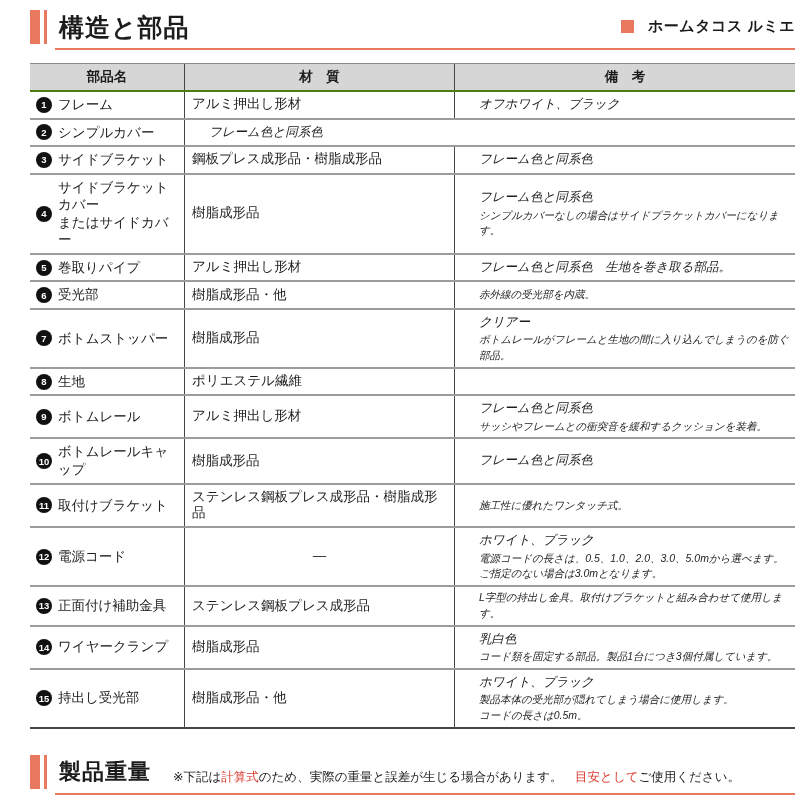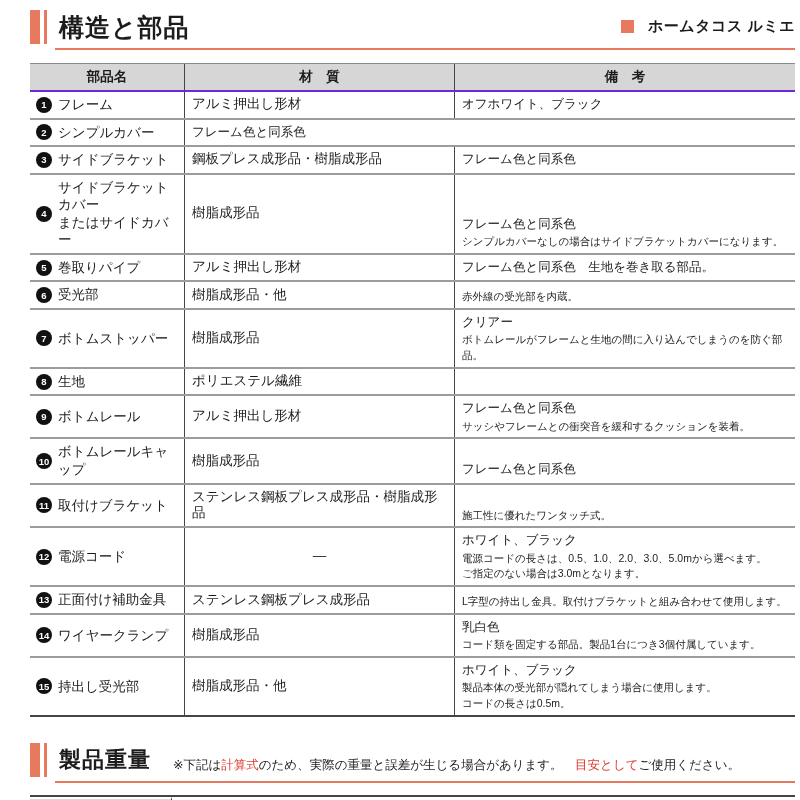--- a/index.html
+++ b/index.html
@@ -21,35 +21,35 @@
   .sec-title.small{font-size:22px;}
   .product{position:absolute;right:0;bottom:8px;display:flex;align-items:center;gap:14px;}
   .product .sq{width:13px;height:13px;background:var(--accent);}
   .product .pt{font-size:15px;font-weight:bold;letter-spacing:0.5px;}
   .rule{height:2px;background:var(--accent);margin-left:25px;margin-top:4px;}
   .sec-note{font-size:12.5px;margin-left:22px;margin-bottom:3px;line-height:1.3;}
   .sec-note .red{color:var(--red);text-align:center;}
 
   
   .ptable{margin-top:13px;border-top:1px solid #8A8A8A;border-bottom:2px solid var(--line-dark);}
-  .p-head{display:flex;background:var(--hdr-bg);border-bottom:2px solid #6d28d9;
+  .p-head{display:flex;background:var(--hdr-bg);border-bottom:2px solid #4d7c0f;
           font-weight:bold;font-size:13.5px;}
   .p-head>div{display:flex;align-items:center;justify-content:center;height:26px;}
   .c1{width:154px;}
   .c2{width:270px;border-left:1px solid var(--line-dark);}
   .c3{flex:1;border-left:1px solid var(--line-dark);}
   .p-row{display:flex;}
   .p-row + .p-row{border-top:2px solid var(--line-gray);}
   .p-row .c1{padding:4px 2px 4px 6px;display:flex;align-items:center;gap:6px;}
   .badge{min-width:16px;width:16px;height:16px;border-radius:50%;background:#111;color:#fff;
          font-size:9.5px;font-weight:bold;display:flex;align-items:center;justify-content:center;flex:none;}
   .pname{font-size:13.5px;line-height:1.3;}
   .p-row .c2{padding:4px 4px 4px 7px;display:flex;align-items:center;font-size:13.5px;line-height:1.25;}
   .p-row .c2.center{justify-content:center;padding-left:4px;}
-  .p-row .c3{padding:3px 4px 3px 7px;display:flex;flex-direction:column;justify-content:flex-end;}
+  .p-row .c3{padding:3px 4px 3px 24px;display:flex;flex-direction:column;justify-content:center;font-style:italic;}
   .rm-n{font-size:12.5px;line-height:1.55;}
   .rm-s{font-size:10.5px;line-height:1.5;}
 
   
   .wtable{margin-top:12px;border-top:2px solid var(--line-dark);border-bottom:2px solid var(--line-dark);}
   .w-row{display:flex;height:31px;}
   .w-label{width:142px;background:var(--lbl-bg);display:flex;align-items:center;justify-content:center;
            font-size:13px;border-top:2px solid #fff;border-bottom:2px solid #fff;
            border-right:1px solid var(--line-dark);}
   .w-formula{flex:1;display:flex;align-items:center;justify-content:center;font-weight:bold;font-size:15px;}

